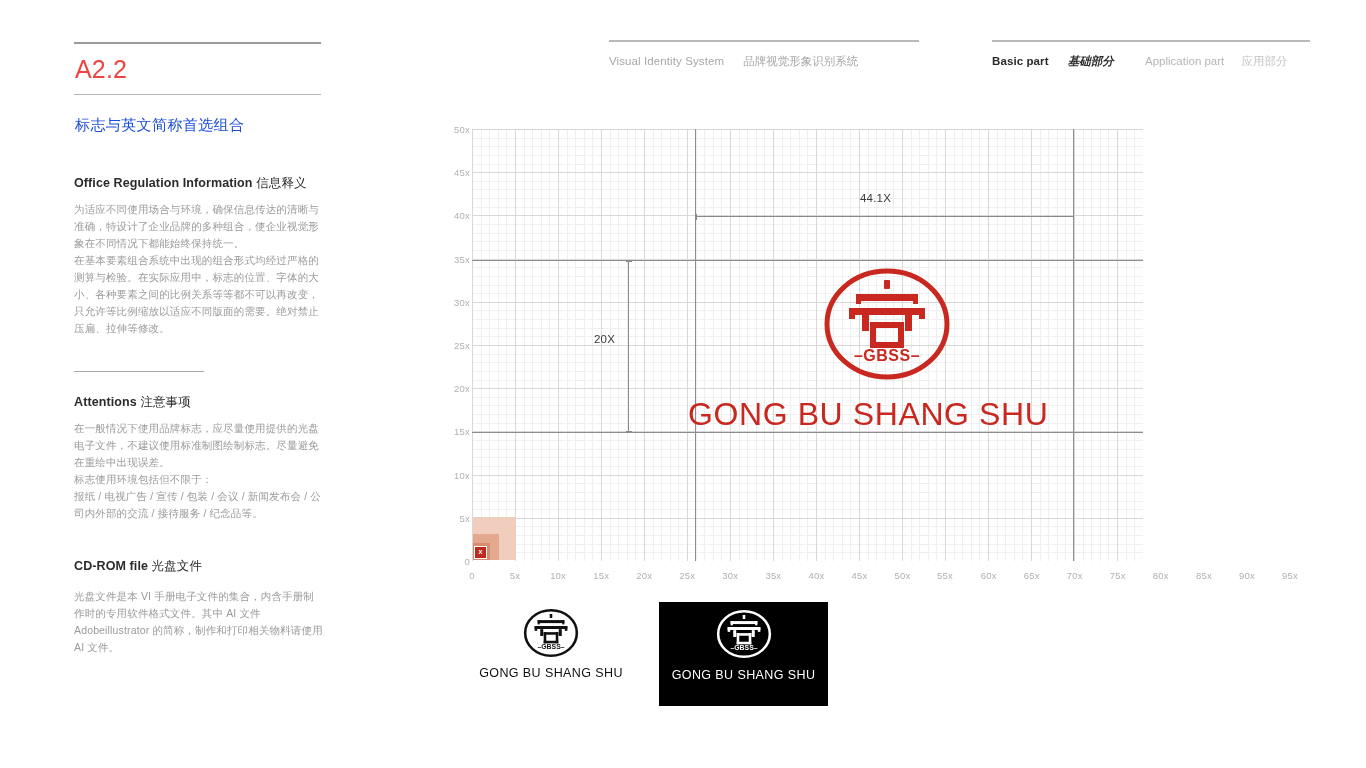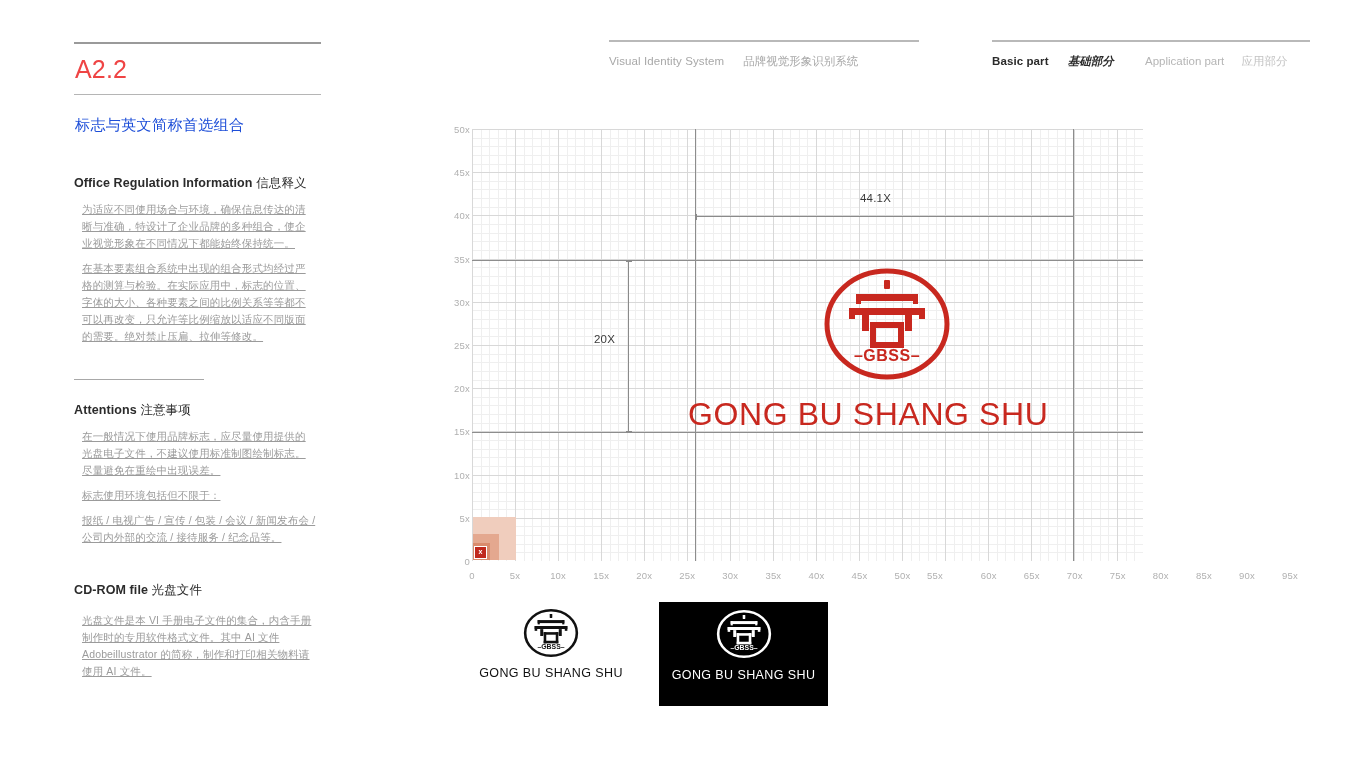--- a/index.html
+++ b/index.html
@@ -52,21 +52,21 @@
     margin-bottom: 9px;
     letter-spacing: .1px;
   }
   .section-heading .cn { font-weight: 400; }
   .body-text {
     font-size: 10.5px;
     color: #9b9b9b;
     line-height: 1.62;
     letter-spacing: .15px;
   }
-  .body-text p { margin: 8px; text-decoration: underline; }
+  .body-text p { margin: 0; }
   .divider-short {
     width: 130px; height: 1.5px; background: #a8a8a8;
     margin: 0 0 22px 0;
   }
 
   
   .hdr-group { position: absolute; }
   .hdr-rule { height: 2px; background: #b9b9b9; }
   .hdr-line {
     margin-top: 12px;
@@ -280,21 +280,21 @@
     <div class="xtick" style="left: 43.0526px;">5x</div>
     <div class="xtick" style="left: 86.1053px;">10x</div>
     <div class="xtick" style="left: 129.158px;">15x</div>
     <div class="xtick" style="left: 172.211px;">20x</div>
     <div class="xtick" style="left: 215.263px;">25x</div>
     <div class="xtick" style="left: 258.316px;">30x</div>
     <div class="xtick" style="left: 301.368px;">35x</div>
     <div class="xtick" style="left: 344.421px;">40x</div>
     <div class="xtick" style="left: 387.474px;">45x</div>
     <div class="xtick" style="left: 430.526px;">50x</div>
-    <div class="xtick" style="left: 463px;">55x</div>
+    <div class="xtick" style="left: 473px;">55x</div>
     <div class="xtick" style="left: 516.632px;">60x</div>
     <div class="xtick" style="left: 559.684px;">65x</div>
     <div class="xtick" style="left: 602.737px;">70x</div>
     <div class="xtick" style="left: 645.789px;">75x</div>
     <div class="xtick" style="left: 688.842px;">80x</div>
     <div class="xtick" style="left: 731.895px;">85x</div>
     <div class="xtick" style="left: 774.947px;">90x</div>
     <div class="xtick" style="left: 818px;">95x</div>
   </div>
 

